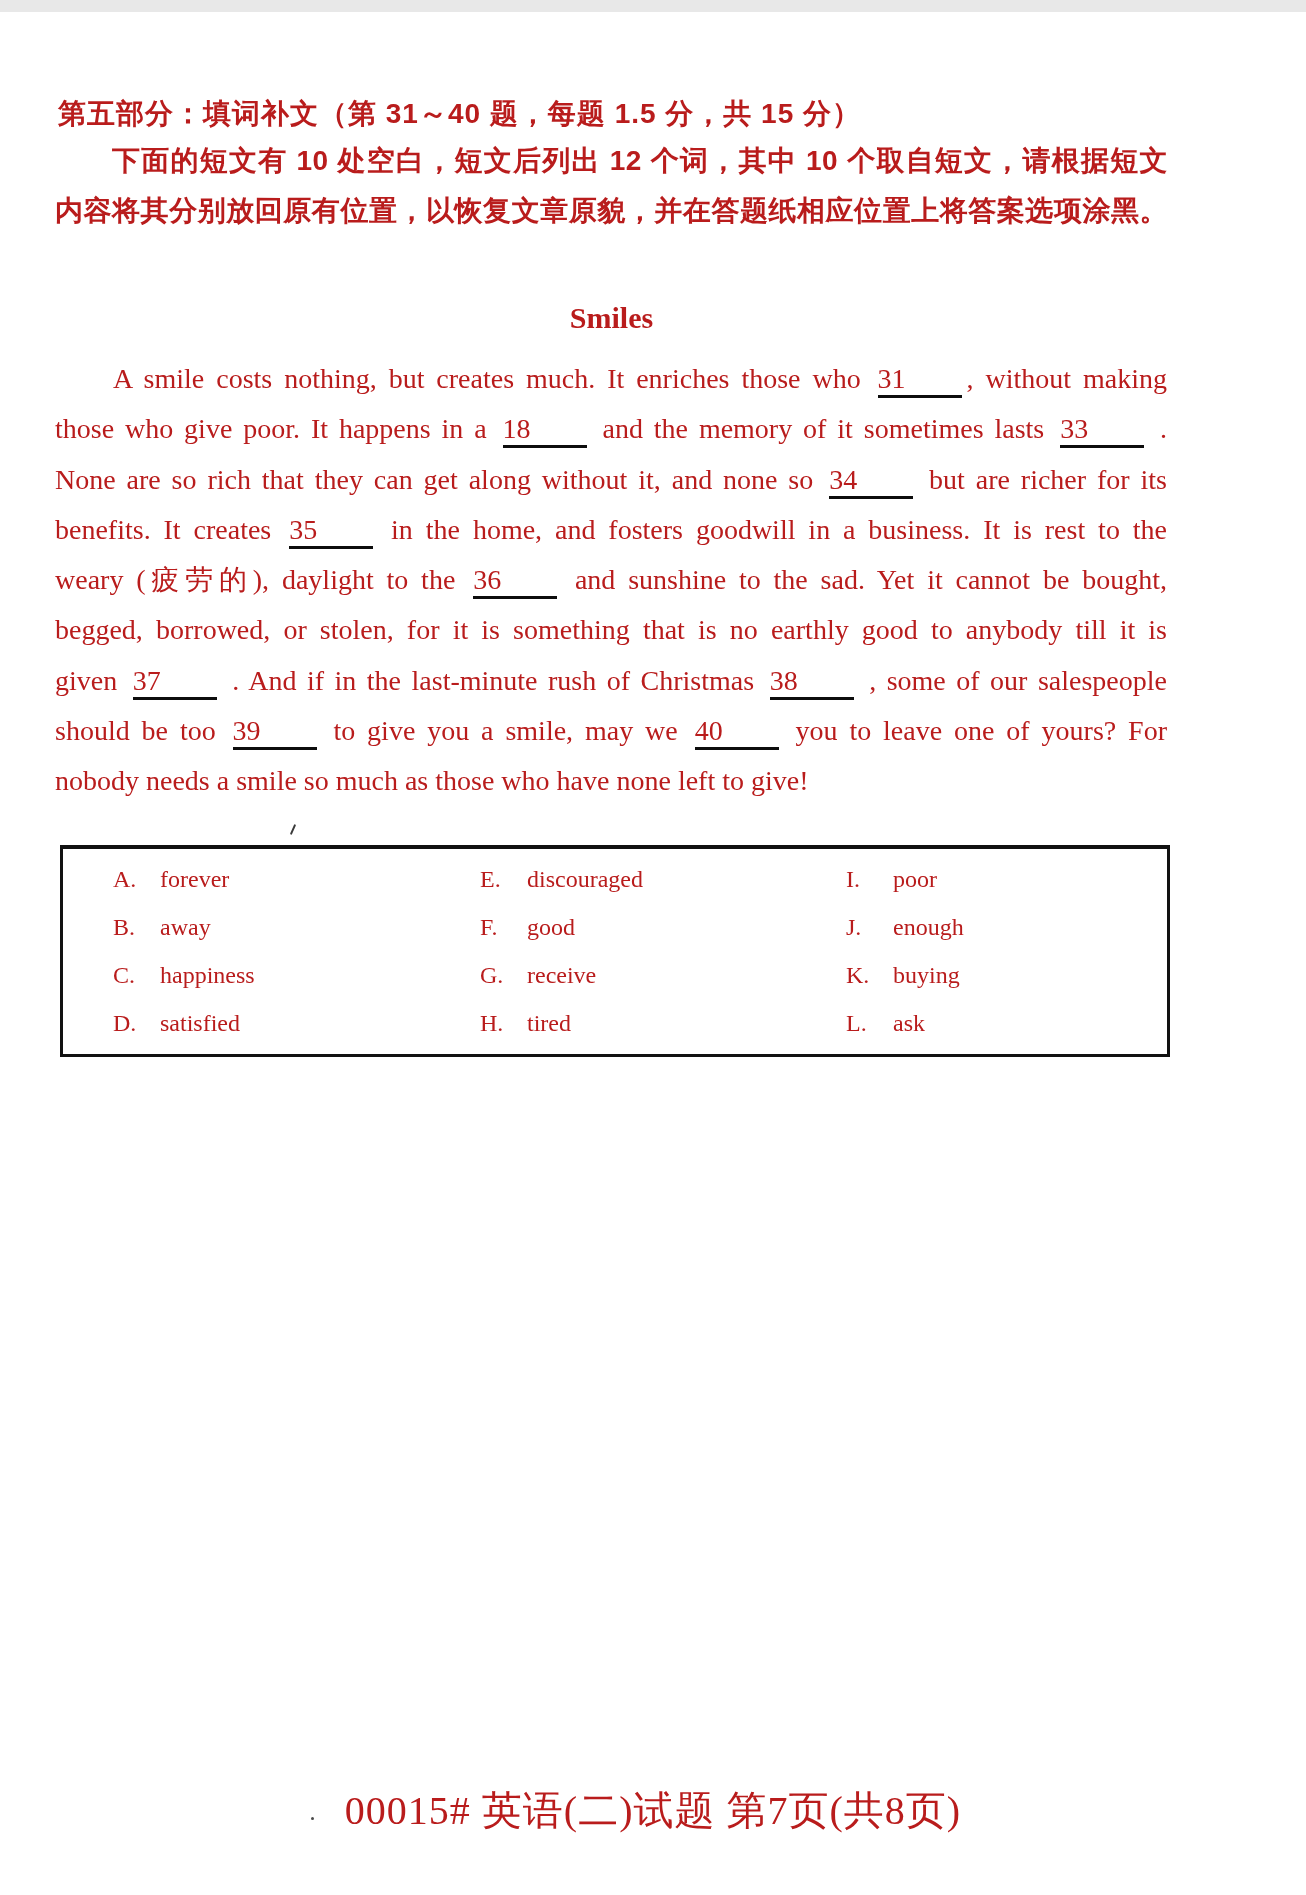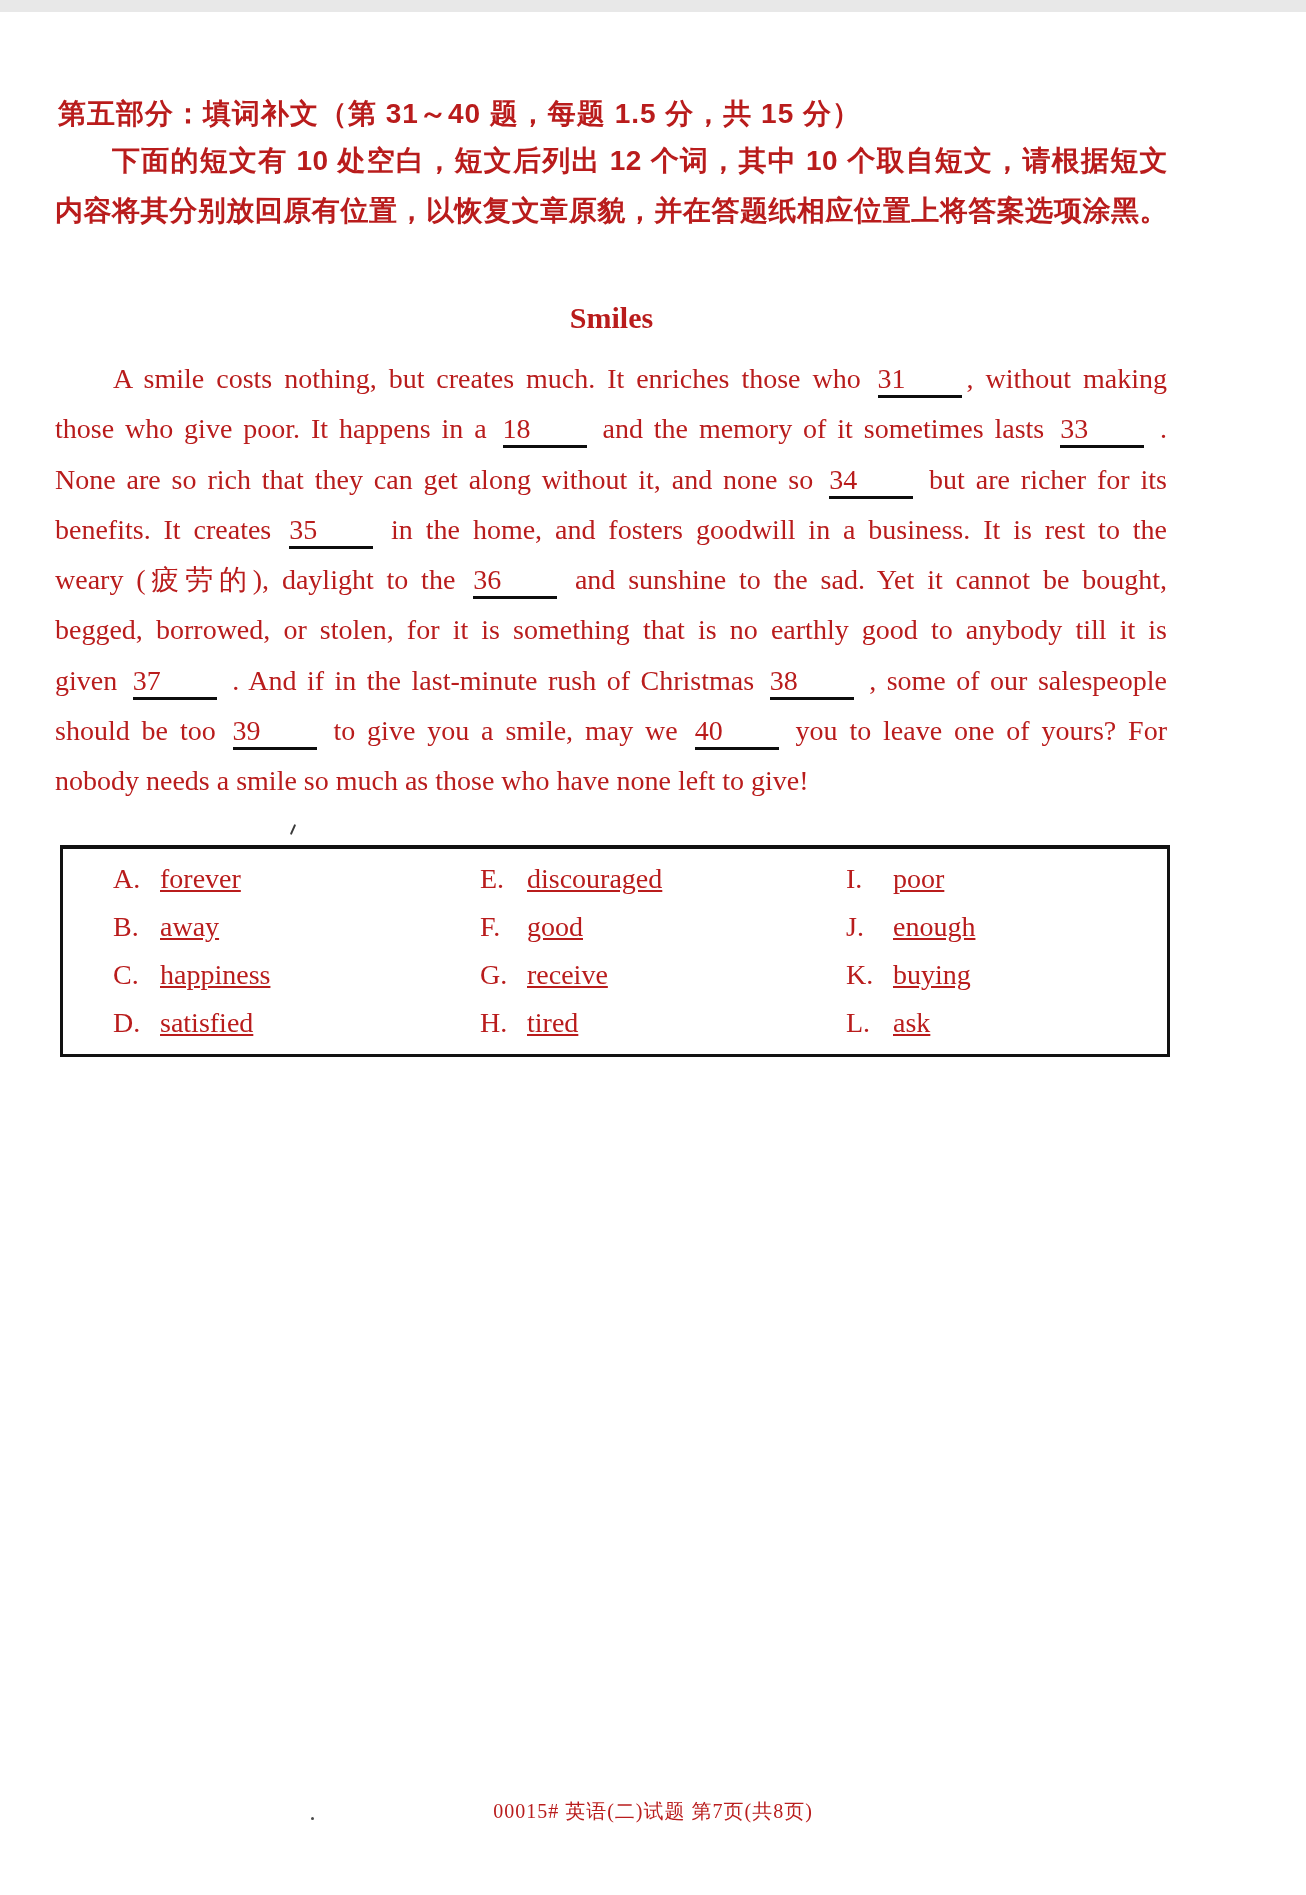--- a/index.html
+++ b/index.html
@@ -52,25 +52,25 @@
     position:absolute;left:60px;top:833px;
     width:1104px;height:205px;
     border:3px solid #111;
     border-top-width:4px;
   }
   .wb-grid{
     display:grid;
     grid-template-columns:367px 366px 1fr;
     padding:6px 0 0 50px;
   }
-  .wb-opt{height:48px;line-height:48px;font-size:28px;text-decoration:underline;}
+  .wb-opt{height:48px;line-height:48px;font-size:24px;}
   .wb-letter{display:inline-block;width:47px;}
   .footer{
     position:absolute;left:0;top:1782px;width:1306px;
-    text-align:center;font-size:20px;line-height:34px;
+    text-align:center;font-size:40px;line-height:34px;
     letter-spacing:1px;
   }
   .artifact{
     position:absolute;left:292px;top:812px;width:2px;height:11px;
     background:#3a3a3a;transform:rotate(24deg);border-radius:1px;
   }
   .dot{
     position:absolute;left:311px;top:1805px;width:3px;height:3px;
     background:#4a4a4a;border-radius:50%;
   }

